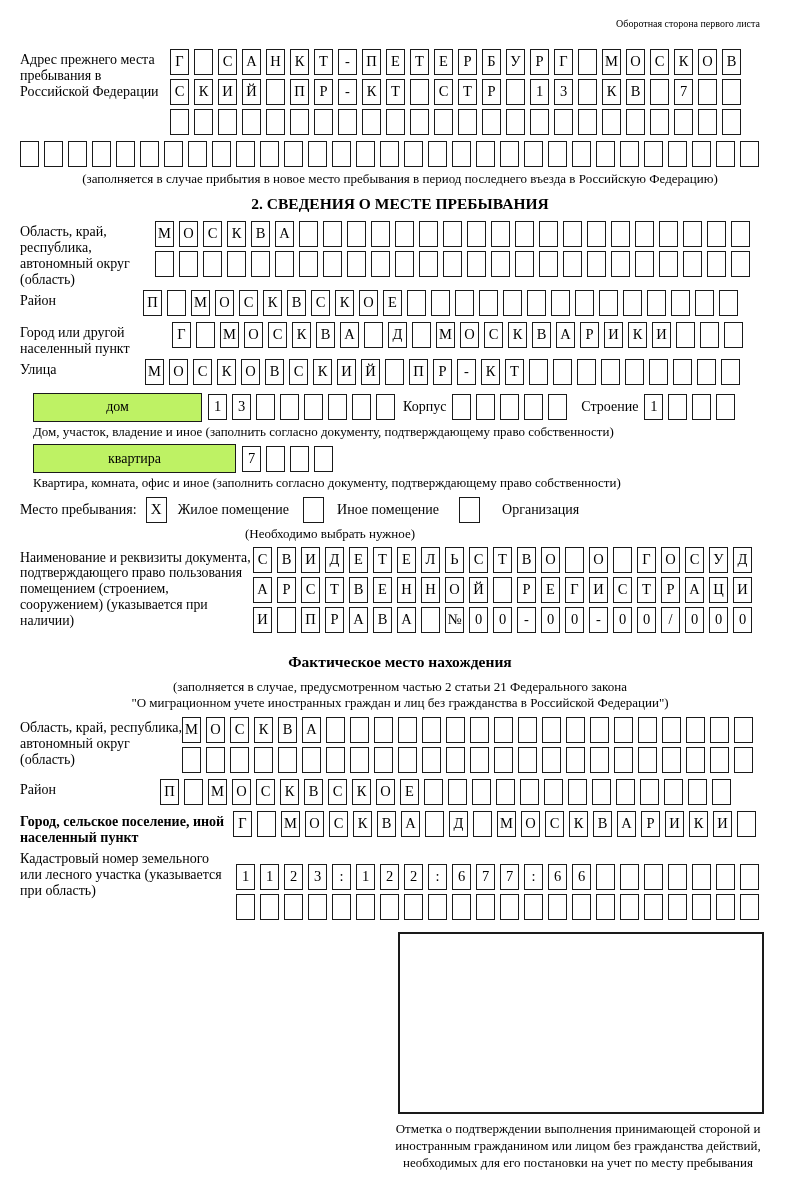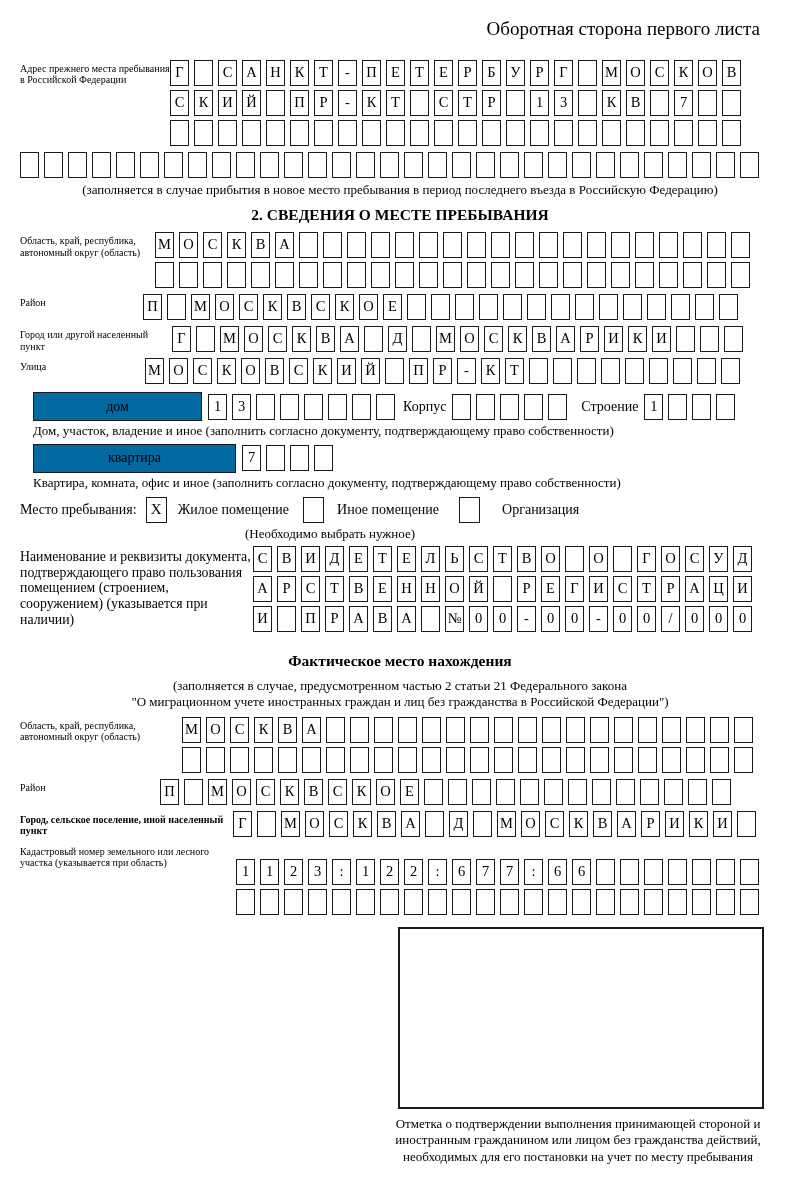--- a/index.html
+++ b/index.html
@@ -2,46 +2,46 @@
 <html><head>
 <meta charset="utf-8">
 <style>
   html,body { margin:0; padding:0; background:#fff; }
   body {
     width:800px; height:1180px;
     font-family:"Liberation Serif", serif;
     color:#000; overflow:hidden;
   }
   .page { padding:18px 20px 0 20px; }
-  .top-note { text-align:right; font-size:19px; padding-right:20px; margin-bottom:20px; }
+  .top-note { text-align:right; font-size:10px; padding-right:20px; margin-bottom:20px; }
 
   .cellrow { white-space:nowrap; height:26px; margin-bottom:4px; }
   .cell {
     display:inline-block; box-sizing:border-box;
     width:19px; height:26px; margin-right:5px;
     border:1.5px solid #1a1a1a; background:#fff;
     text-align:center; font-size:14.5px; line-height:23px;
     vertical-align:top;
   }
   .cell:last-child { margin-right:0; }
 
   .field { display:flex; align-items:flex-start; margin-bottom:2px; }
-  .flabel { font-size:10px; line-height:1.14; padding-top:3px; box-sizing:border-box; flex:0 0 auto; }
+  .flabel { font-size:14px; line-height:1.14; padding-top:3px; box-sizing:border-box; flex:0 0 auto; }
   .w150 { width:150px; } .w135 { width:135px; } .w123 { width:123px; }
   .w152 { width:152px; } .w125 { width:125px; } .w233 { width:233px; }
   .w162 { width:162px; } .w140 { width:140px; } .w213 { width:213px;font-weight:bold; } .w208 { width:208px; }
 
   .caption { font-size:13px; line-height:1.25; }
   .center { text-align:center; }
   .sec-title { text-align:center; font-weight:bold; font-size:15.5px; margin:8px 0 8px 0; }
 
   .wbox {
     box-sizing:border-box; border:1.5px solid #1a1a1a; height:29px;
     display:flex; align-items:center; justify-content:center;
-    font-size:14px; background:#0369a1; flex:0 0 auto;
+    font-size:14px; background:#bef264; flex:0 0 auto;
   }
   .houserow { display:flex; align-items:center; margin:4px 0 2px 0; }
   .inline-lbl { font-size:14px; padding:0 6px 0 8px; flex:0 0 auto; }
 
   .chk {
     display:inline-block; box-sizing:border-box; width:21px; height:26px;
     border:1.5px solid #1a1a1a; text-align:center; font-size:15px; line-height:23px;
     vertical-align:middle; flex:0 0 auto;
   }
   .chkrow { display:flex; align-items:center; margin-top:6px; font-size:14px; }

